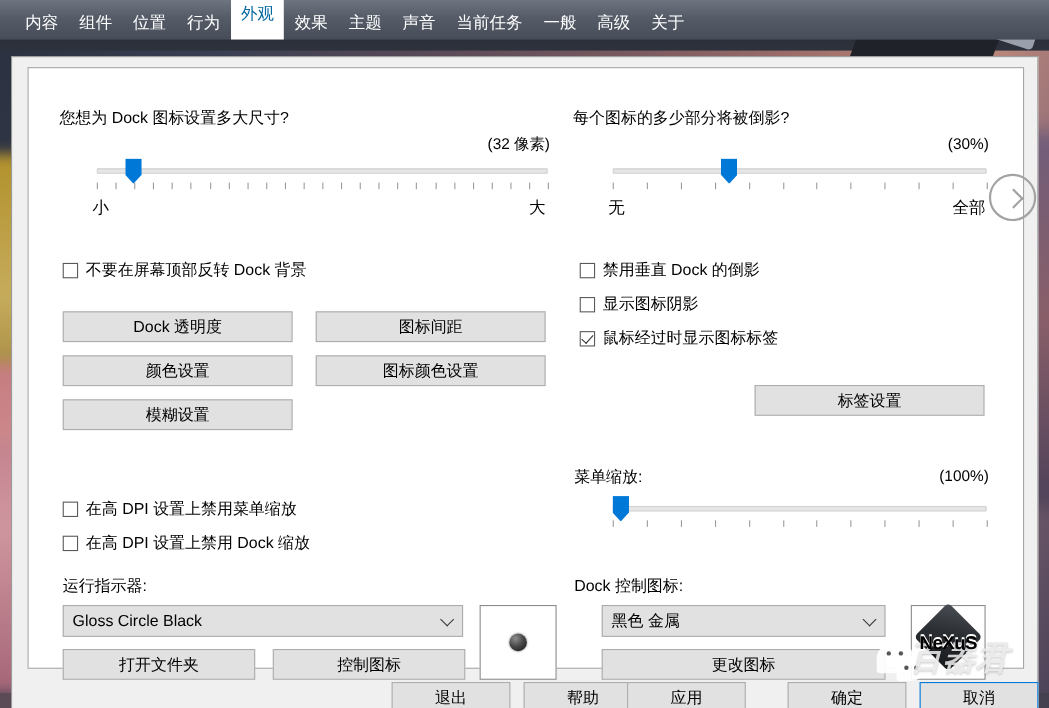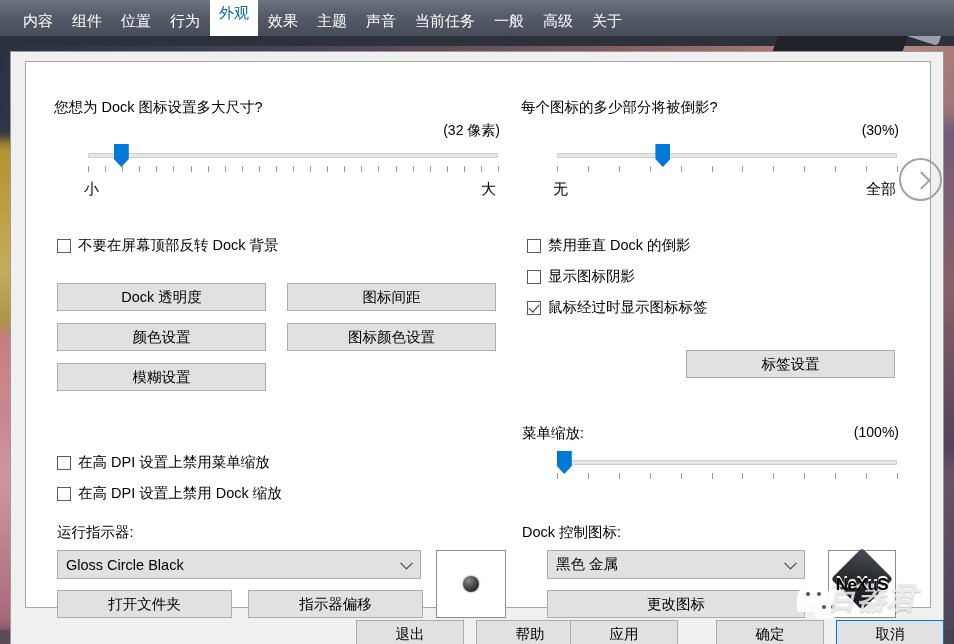--- a/index.html
+++ b/index.html
@@ -325,21 +325,21 @@
       <div class="box"></div>
       <div class="txt">在高 DPI 设置上禁用 Dock 缩放</div>
     </div>
 
     <div class="lbl" style="left:31px; top:461px;">运行指示器:</div>
     <div class="combo" style="left:31px; top:488px; width:364px; height:29px;">
       <span>Gloss Circle Black</span>
       <span class="chev"></span>
     </div>
     <div class="btn" style="left:31px; top:528px; width:175px; height:28px;text-align:right;">打开文件夹</div>
-    <div class="btn" style="left:222px; top:528px; width:175px; height:28px;">指示器偏移</div>
+    <div class="btn" style="left:222px; top:528px; width:175px; height:28px;">控制图标</div>
 
     <div class="preview" style="left:410px; top:488px; width:70px; height:68px;">
       <div class="dot"></div>
     </div>
 
     <div class="lbl" style="left:495px; top:36px;">每个图标的多少部分将被倒影?</div>
     <div class="val" style="right:31px; top:60px;">(30%)</div>
 
     <div class="slider" style="left:531px; top:82px; width:340px;">
       <div class="track"></div>

